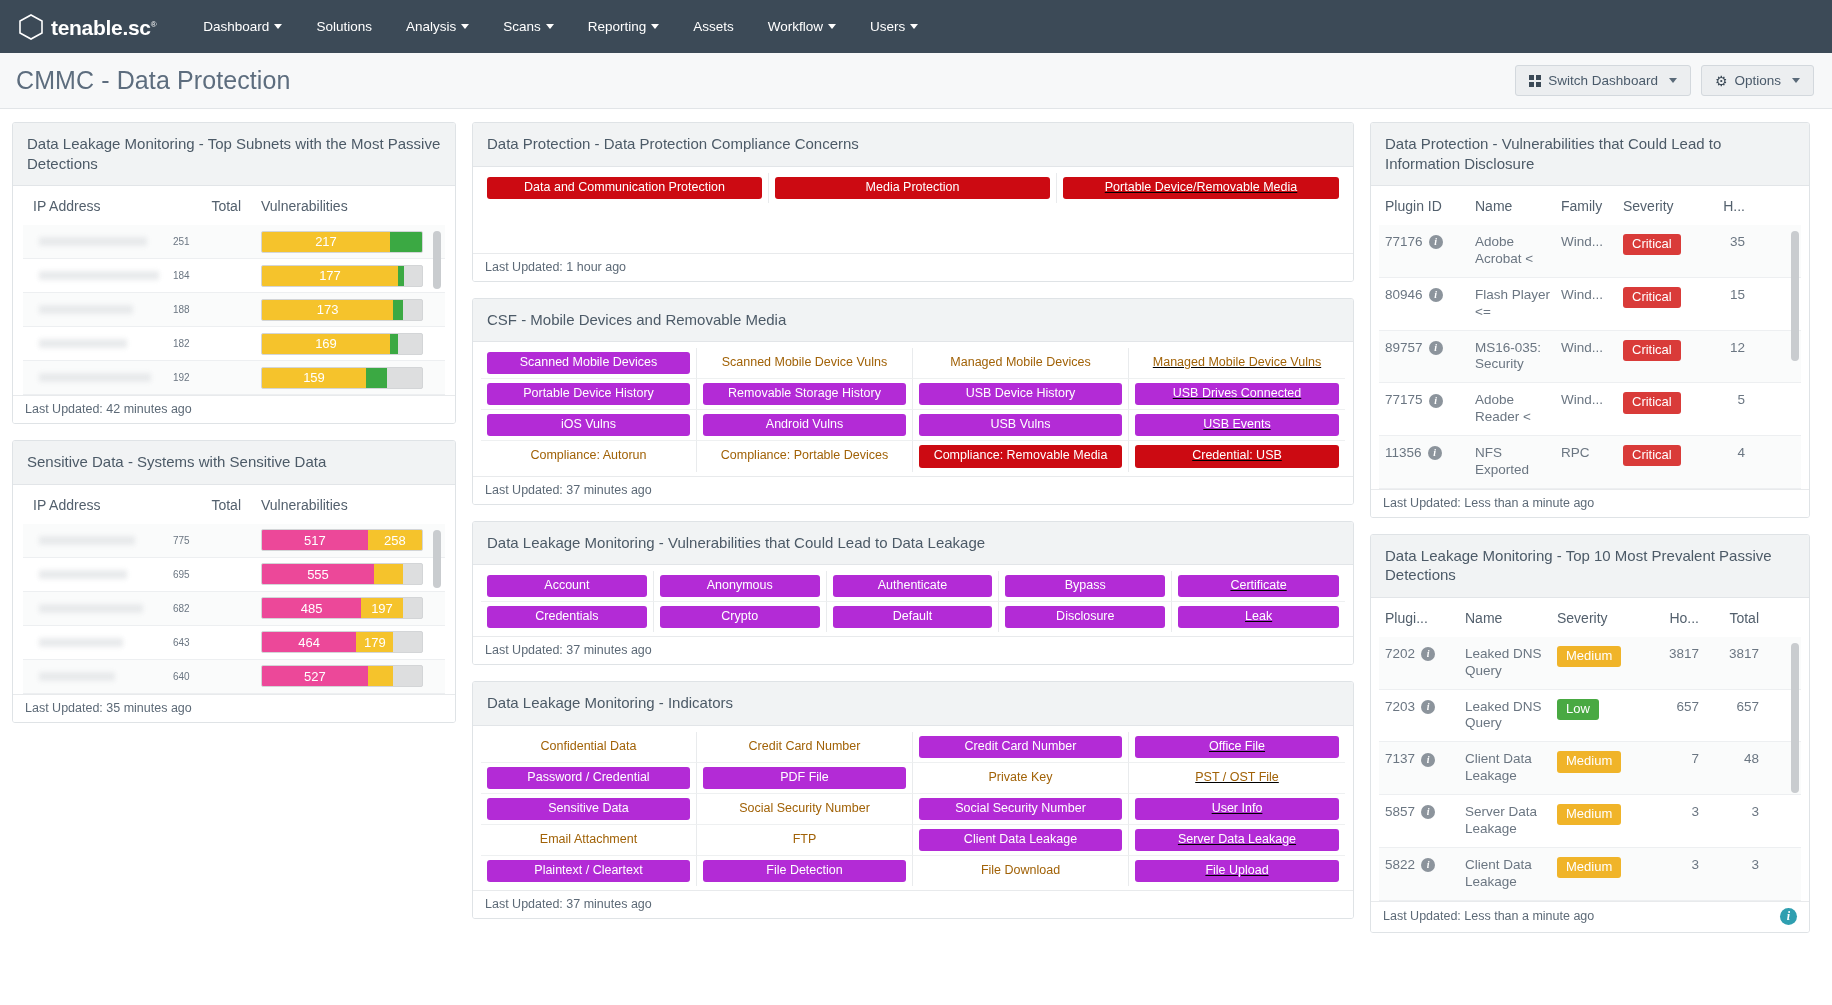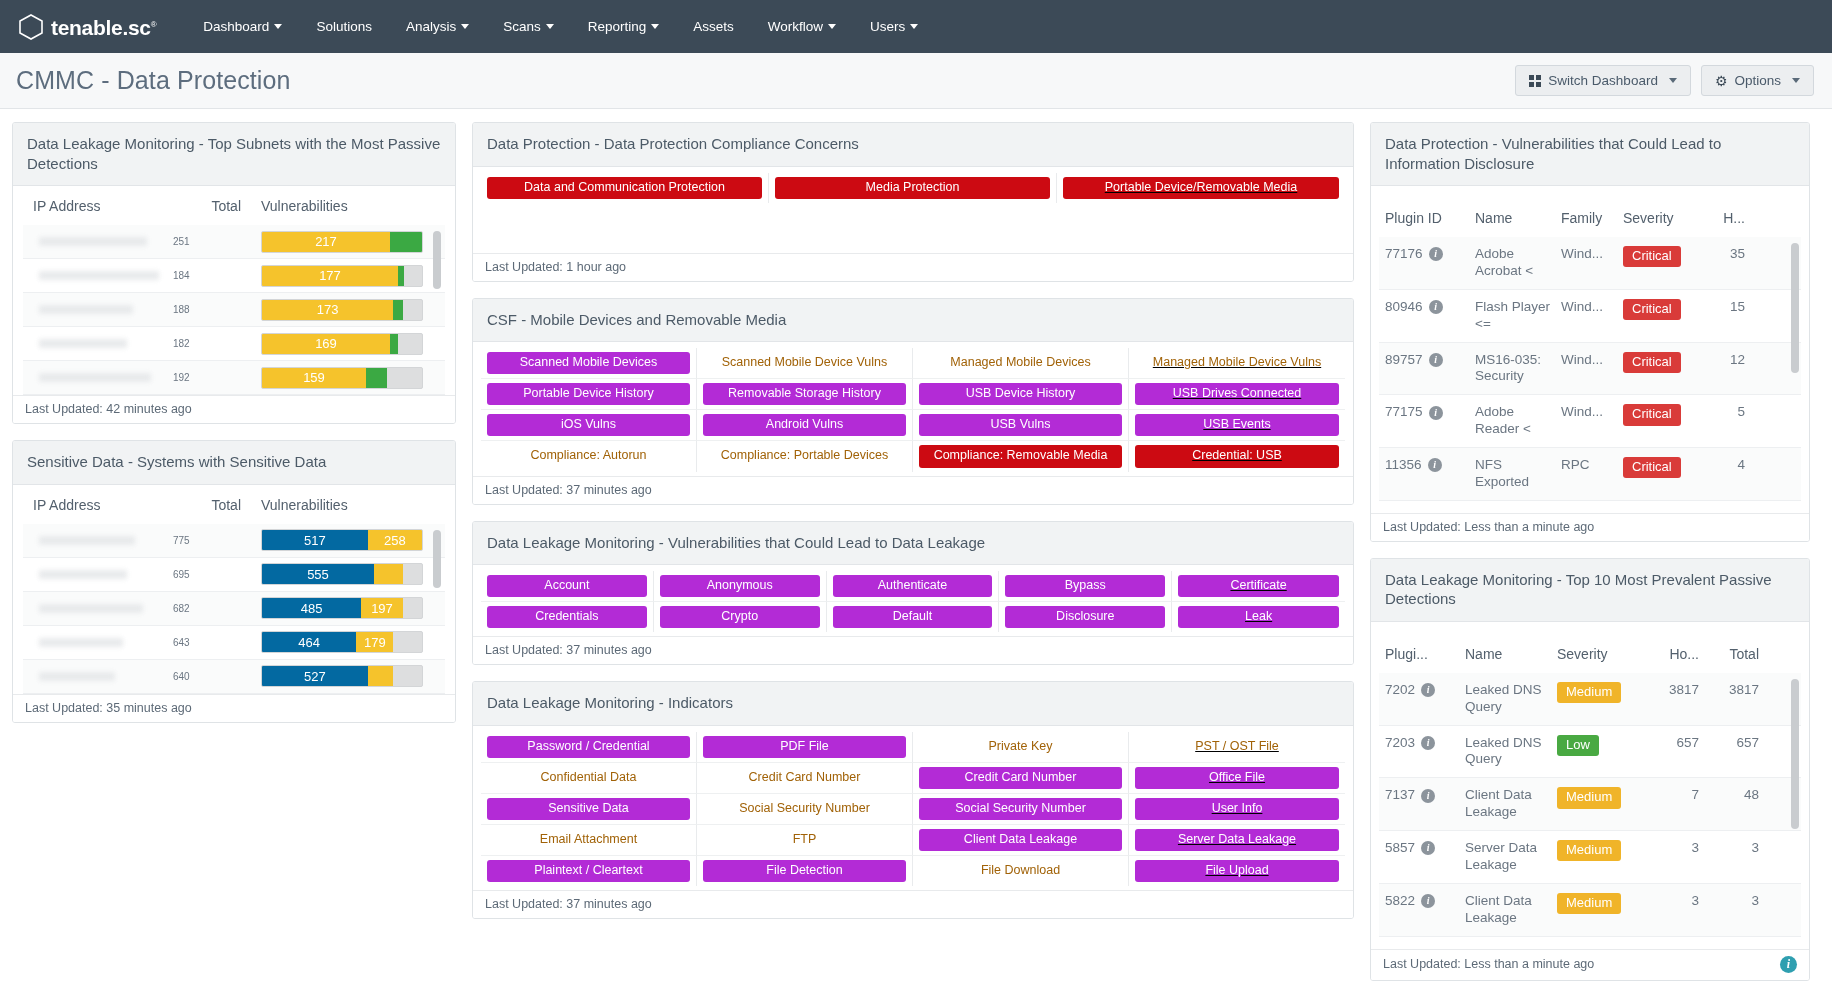--- a/index.html
+++ b/index.html
@@ -204,21 +204,21 @@
     display: flex;
     align-items: center;
     justify-content: center;
     color: #ffffff;
     font-size: 13px;
     height: 100%;
     overflow: hidden;
   }
   .seg-yellow { background: #f5c32c; }
   .seg-green  { background: #3ba943; }
-  .seg-orange { background: #0369a1; }
+  .seg-orange { background: #ec4899; }
 
   .vscroll {
     position: absolute;
     right: 4px; top: 6px;
     width: 8px; height: 58px;
     background: #c9cccf;
     border-radius: 4px;
   }
 
   
@@ -246,21 +246,21 @@
     text-overflow: ellipsis;
   }
   .chip.purple { background: #b32bd6; color: #ffffff; }
   .chip.red    { background: #cc0a12; color: #ffffff; }
   .chip.plain  { background: transparent; color: #a16207; }
 
   .matrix-pad { padding: 6px 8px 4px 8px; }
   .mp-tall { min-height: 86px; }
 
   
-  .dt-wrap { padding: 12px 8px; }
+  .dt-wrap { padding: 0 8px; }
   .dt-head {
     display: flex;
     padding: 12px 0 11px 0;
     font-size: 14px;
     color: #53606d;
   }
   .dt-body { position: relative; overflow: hidden; }
   .dt-row {
     display: flex;
     align-items: flex-start;
@@ -663,44 +663,44 @@
         <span>Last Updated: 37 minutes ago</span>
       </div>
     </div>
 
     <div class="widget">
       <div class="w-head">Data Leakage Monitoring - Indicators</div>
       <div class="matrix-pad">
         <div class="matrix" id="matrix-indicators">
             <div class="mrow">
               <div class="mcell">
+                <span class="chip plain">Confidential Data</span>
+              </div>
+              <div class="mcell">
+                <span class="chip plain">Credit Card Number</span>
+              </div>
+              <div class="mcell">
+                <span class="chip purple">Credit Card Number</span>
+              </div>
+              <div class="mcell">
+                <span class="chip purple">Office File</span>
+              </div>
+            </div>
+            <div class="mrow">
+              <div class="mcell">
                 <span class="chip purple">Password / Credential</span>
               </div>
               <div class="mcell">
                 <span class="chip purple">PDF File</span>
               </div>
               <div class="mcell">
                 <span class="chip plain">Private Key</span>
               </div>
               <div class="mcell">
                 <span class="chip plain">PST / OST File</span>
-              </div>
-            </div>
-            <div class="mrow">
-              <div class="mcell">
-                <span class="chip plain">Confidential Data</span>
-              </div>
-              <div class="mcell">
-                <span class="chip plain">Credit Card Number</span>
-              </div>
-              <div class="mcell">
-                <span class="chip purple">Credit Card Number</span>
-              </div>
-              <div class="mcell">
-                <span class="chip purple">Office File</span>
               </div>
             </div>
             <div class="mrow">
               <div class="mcell">
                 <span class="chip purple">Sensitive Data</span>
               </div>
               <div class="mcell">
                 <span class="chip plain">Social Security Number</span>
               </div>
               <div class="mcell">

